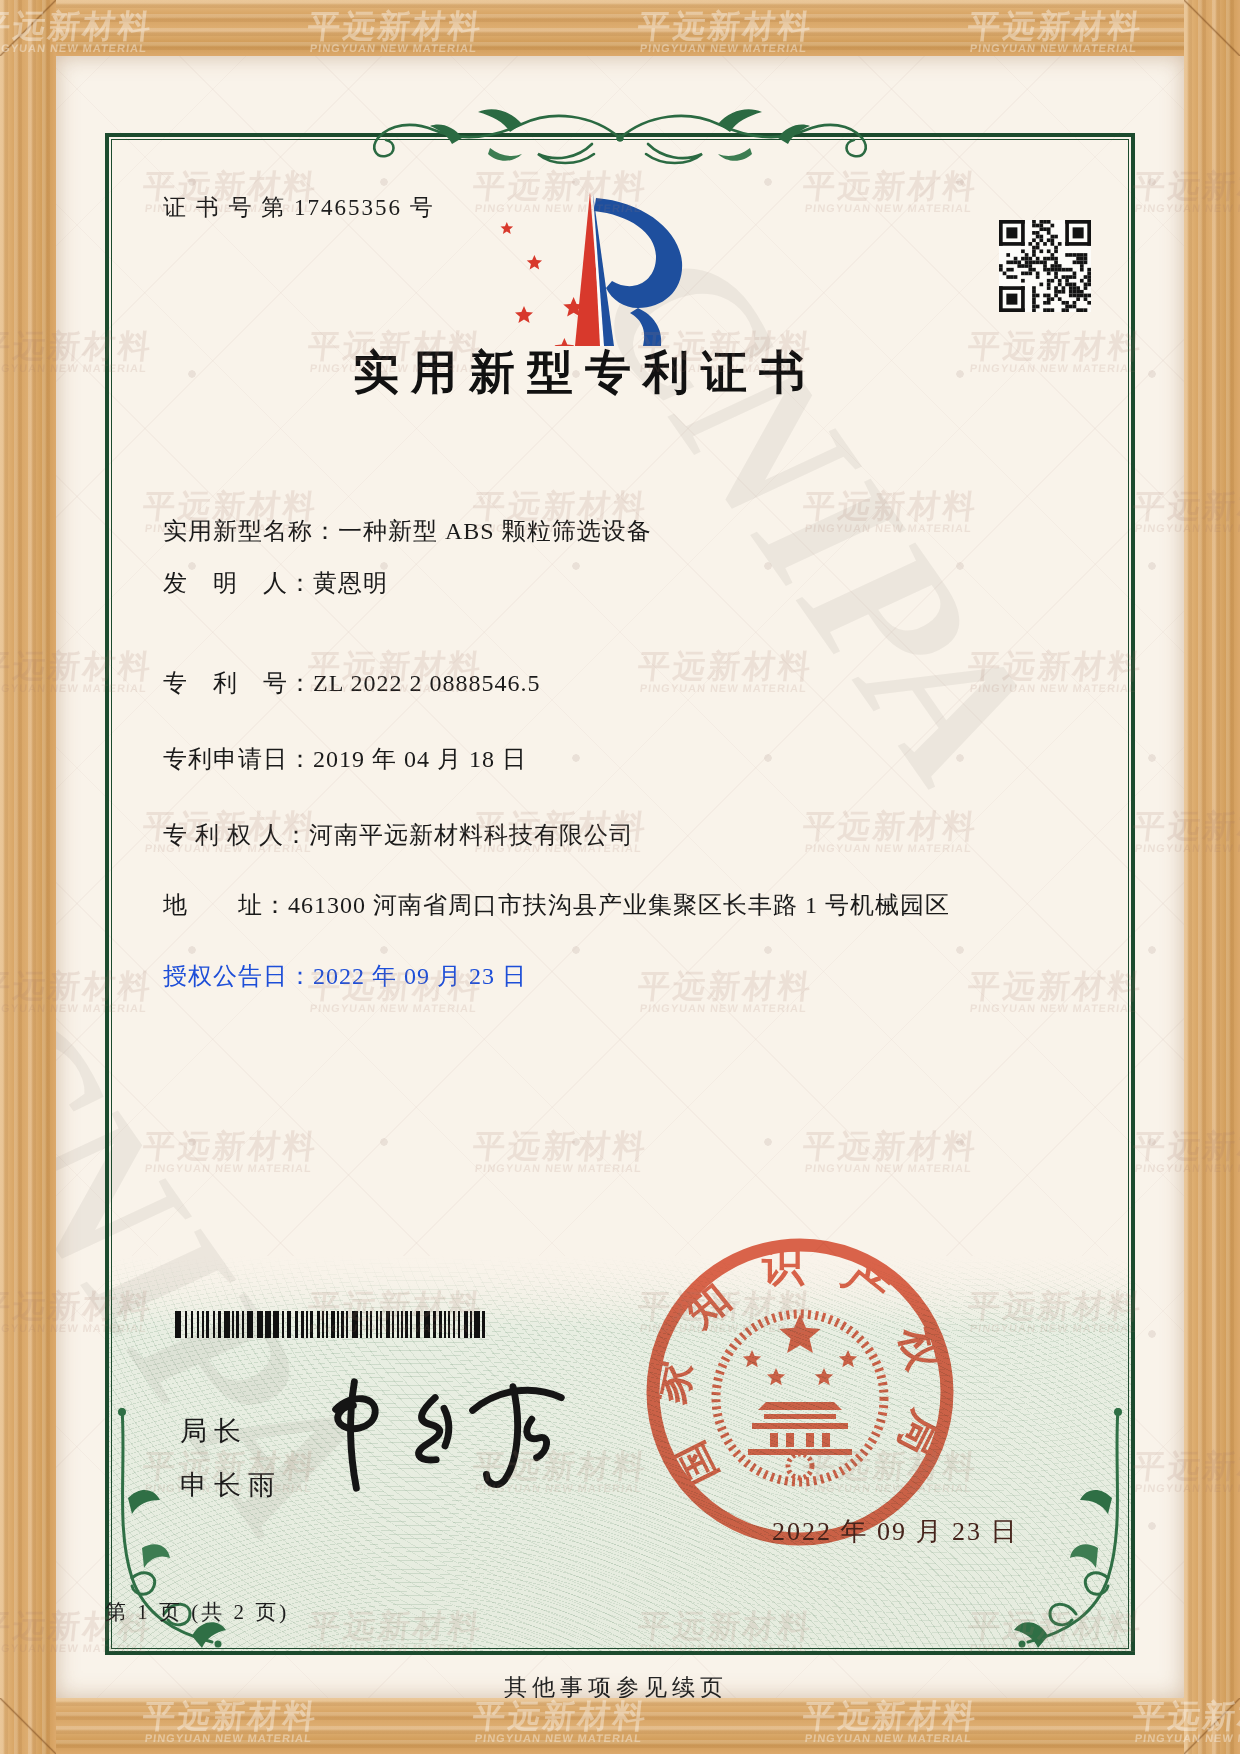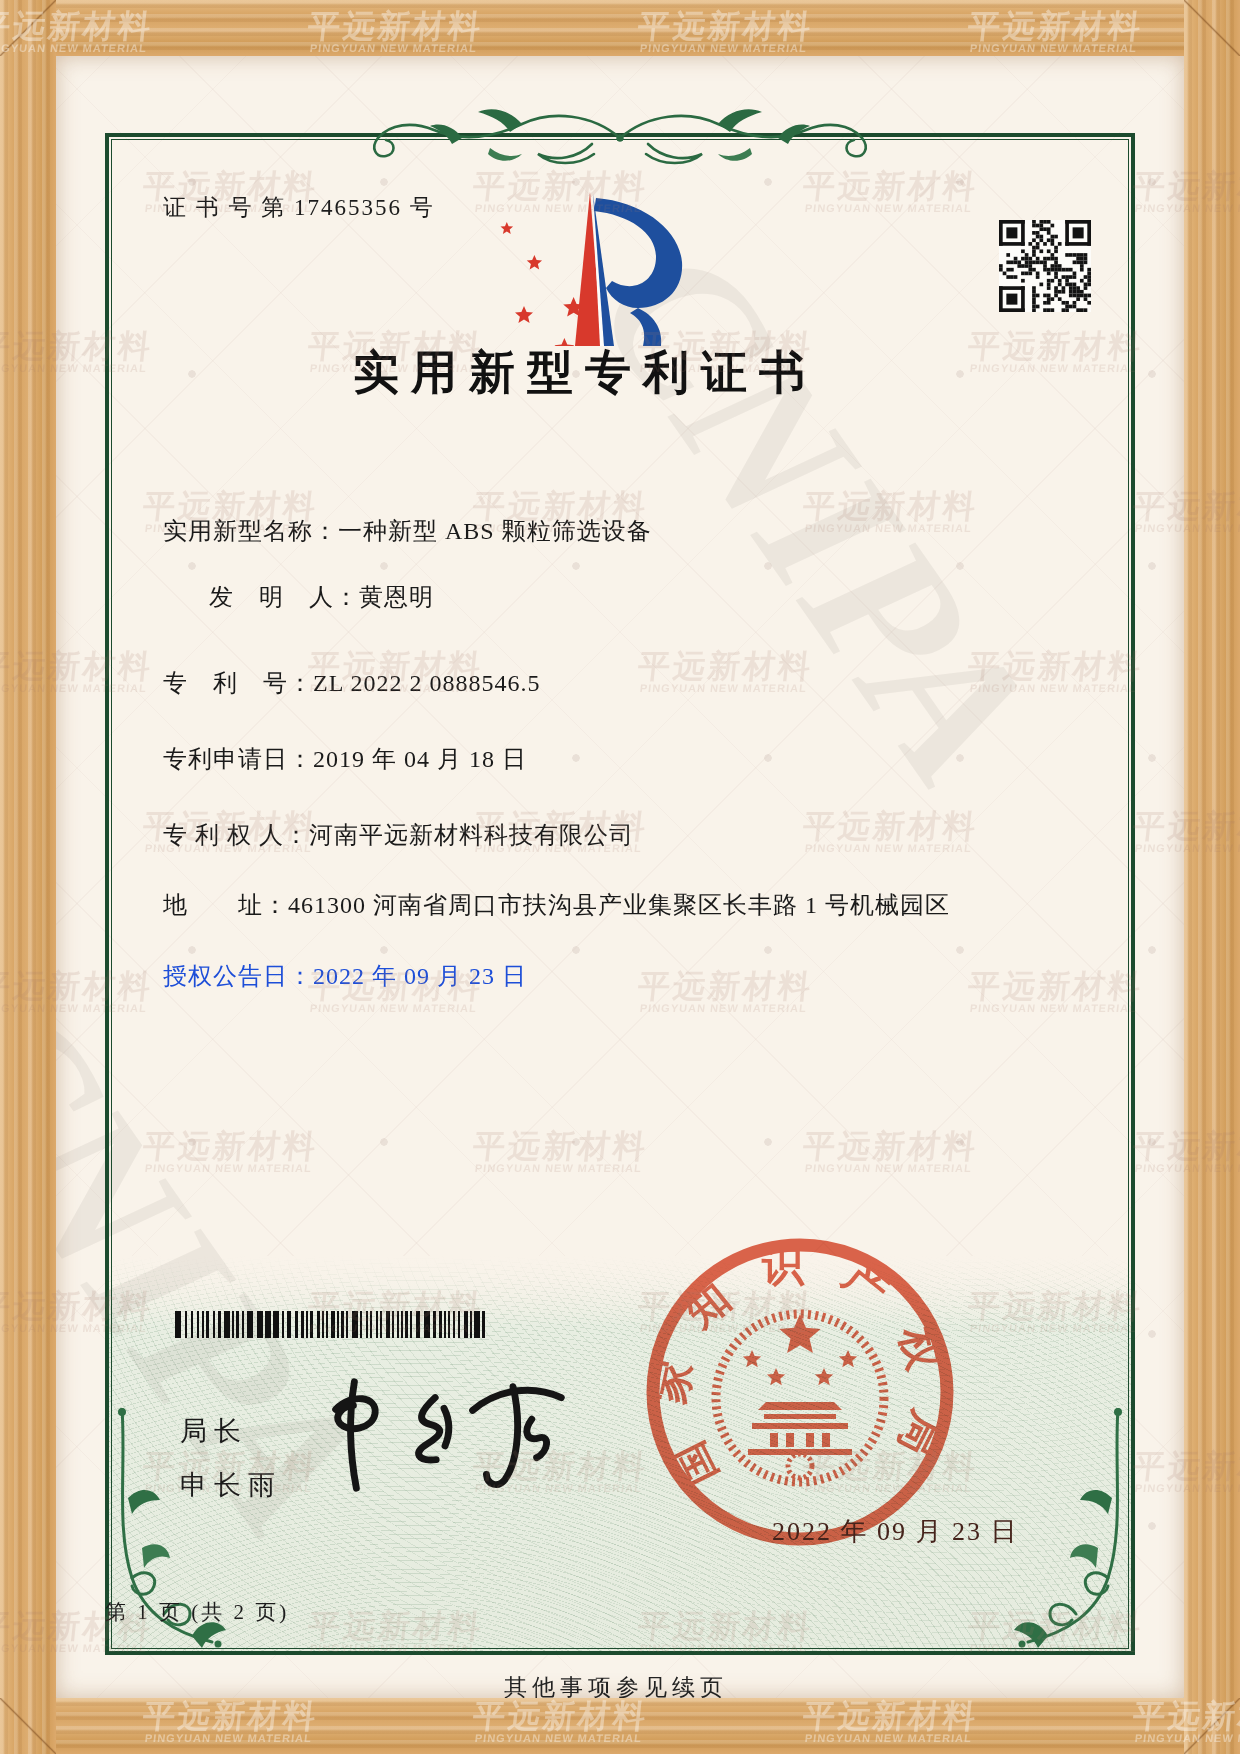--- a/index.html
+++ b/index.html
@@ -351,21 +351,21 @@
       <rect x="18" y="24" width="1" height="1" fill="#131313"></rect>
       <rect x="21" y="24" width="1" height="1" fill="#131313"></rect>
       <rect x="22" y="24" width="1" height="1" fill="#131313"></rect>
       <rect x="23" y="24" width="1" height="1" fill="#131313"></rect>
     </svg>
 
   <div class="cert-title">实用新型专利证书</div>
 
   <div id="fields">
       <div class="field-row" style="top: 514px;"><span class="f-label">实用新型名称：</span><span class="f-value">一种新型 ABS 颗粒筛选设备</span></div>
-      <div class="field-row" style="top: 580px; margin-left: 46px;"><span class="f-label">发　明　人：</span><span class="f-value">黄恩明</span></div>
+      <div class="field-row" style="top: 566px;"><span class="f-label">发　明　人：</span><span class="f-value">黄恩明</span></div>
       <div class="field-row" style="top: 666px;"><span class="f-label">专　利　号：</span><span class="f-value">ZL 2022 2 0888546.5</span></div>
       <div class="field-row" style="top: 742px;"><span class="f-label">专利申请日：</span><span class="f-value">2019 年 04 月 18 日</span></div>
       <div class="field-row" style="top: 818px;"><span class="f-label">专 利 权 人：</span><span class="f-value">河南平远新材料科技有限公司</span></div>
       <div class="field-row" style="top: 888px;"><span class="f-label">地　　址：</span><span class="f-value wide">461300 河南省周口市扶沟县产业集聚区长丰路 1 号机械园区</span></div>
     </div>
 
   <div class="grant-row">
     <span class="f-label">授权公告日：</span><span class="f-value">2022 年 09 月 23 日</span>
   </div>
 

